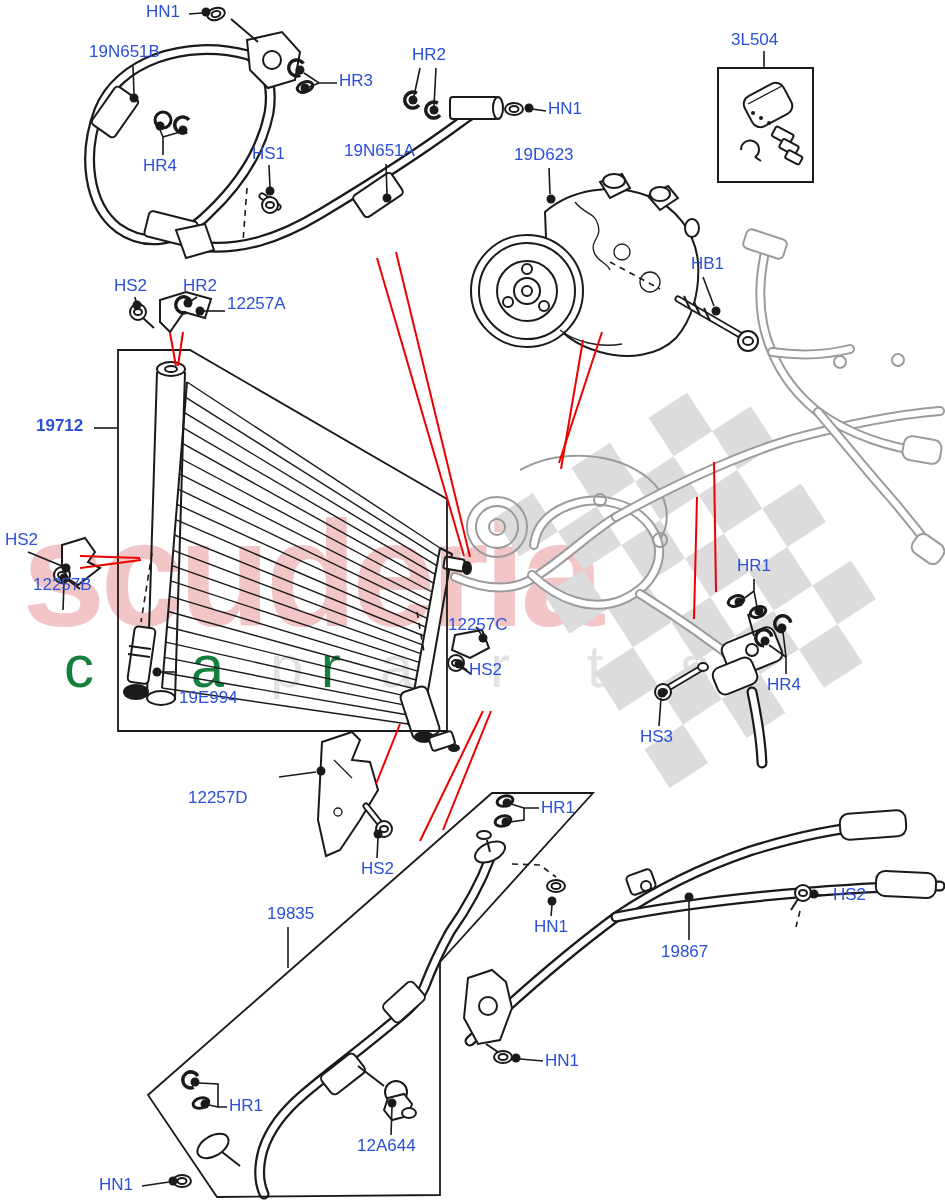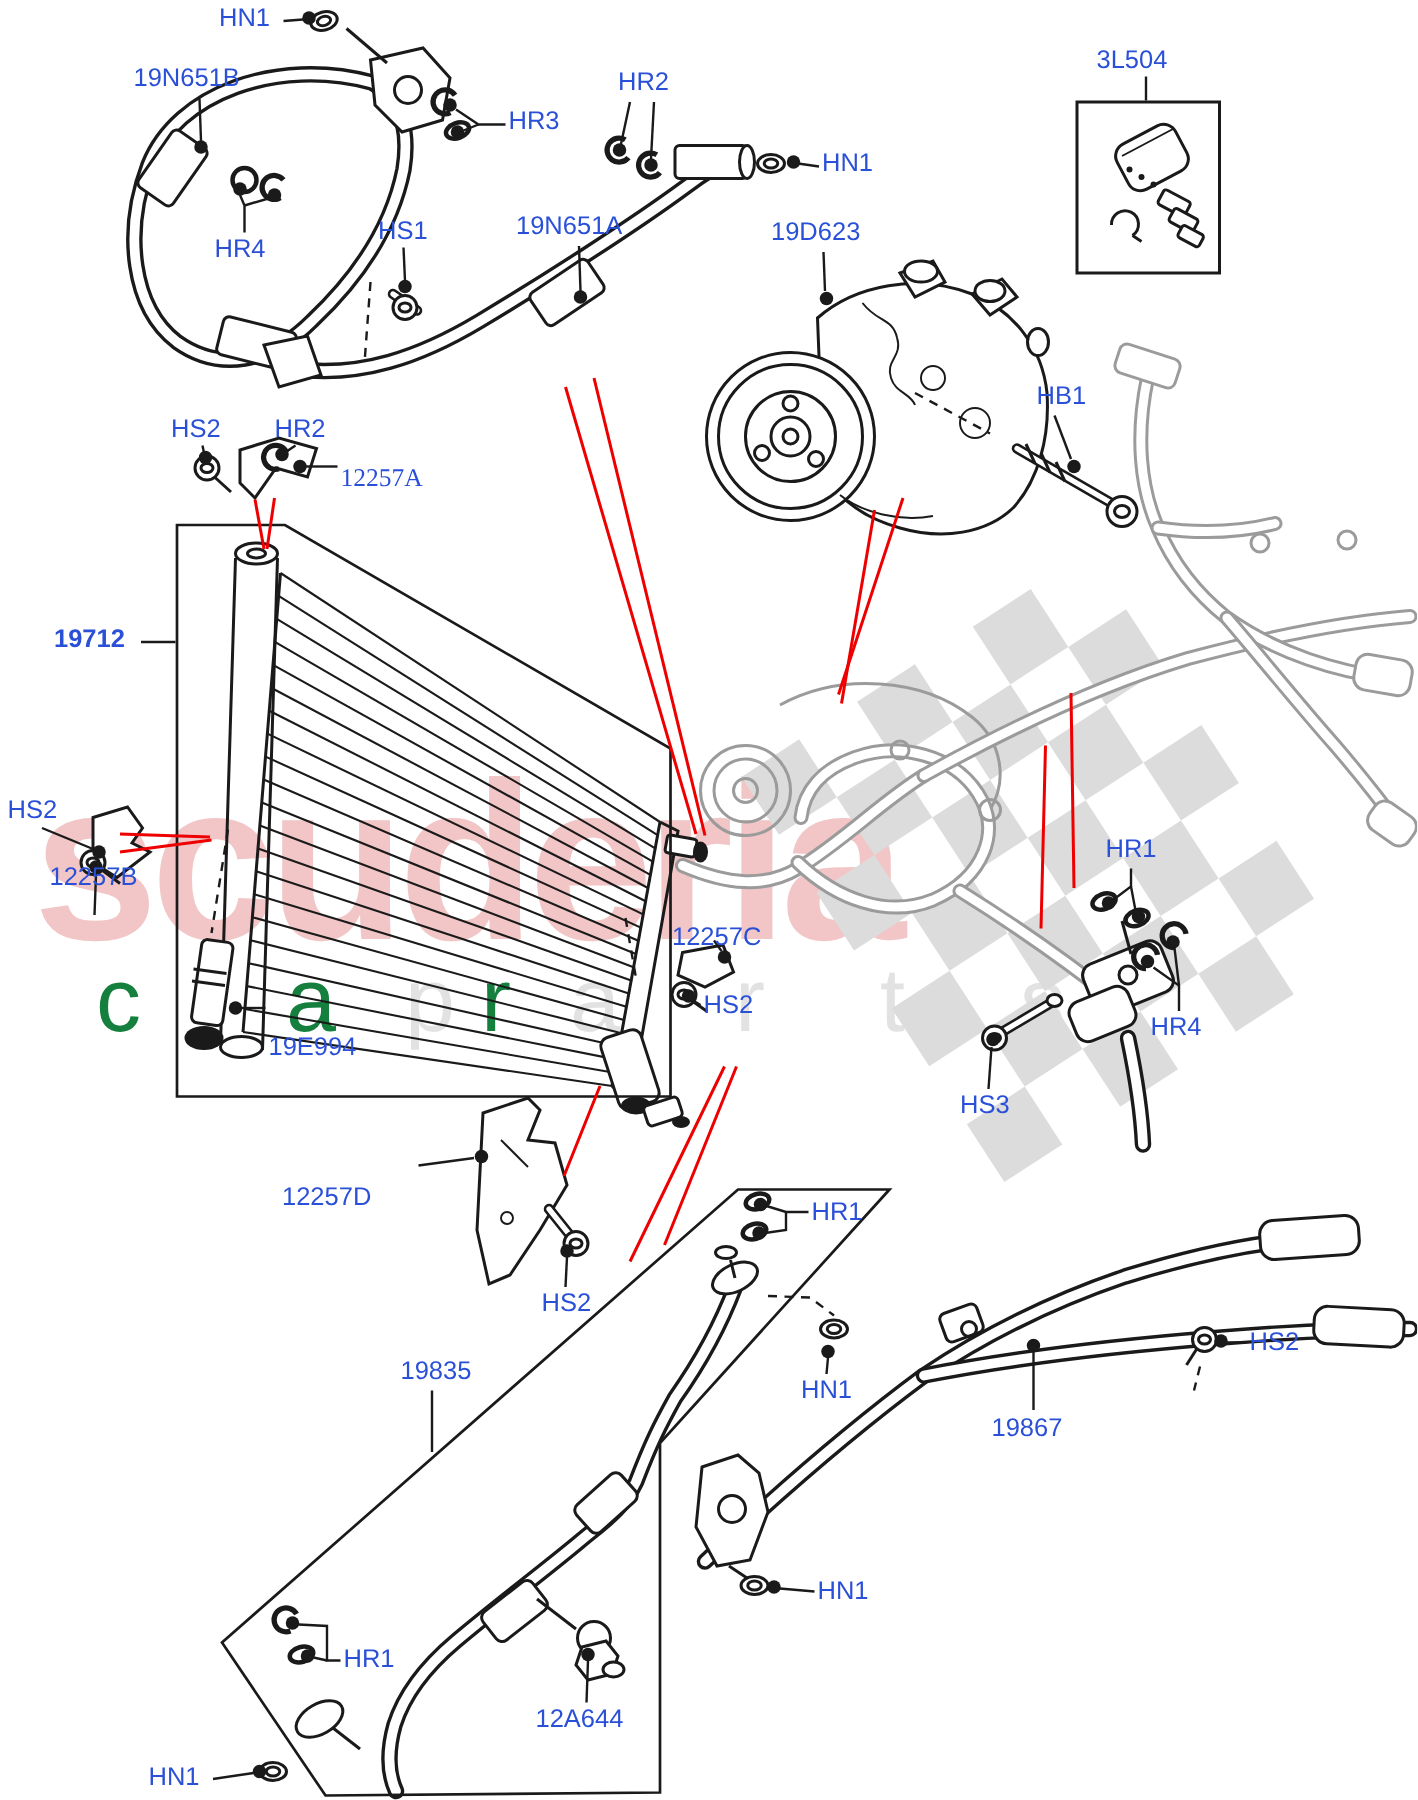--- a/index.html
+++ b/index.html
@@ -410,21 +410,21 @@
       <div class="plabel" style="left: 339px; top: 72px;">HR3</div>
       <div class="plabel" style="left: 548px; top: 100px;">HN1</div>
       <div class="plabel" style="left: 344px; top: 142px;">19N651A</div>
       <div class="plabel" style="left: 514px; top: 146px;">19D623</div>
       <div class="plabel" style="left: 731px; top: 31px;">3L504</div>
       <div class="plabel" style="left: 691px; top: 255px;">HB1</div>
       <div class="plabel" style="left: 252px; top: 145px;">HS1</div>
       <div class="plabel" style="left: 143px; top: 157px;">HR4</div>
       <div class="plabel" style="left: 114px; top: 277px;">HS2</div>
       <div class="plabel" style="left: 183px; top: 277px;">HR2</div>
-      <div class="plabel" style="left: 227px; top: 310px; font-family: Liberation Serif, serif;">12257A</div>
+      <div class="plabel" style="left: 227px; top: 295px;">12257A</div>
       <div class="plabel" style="left: 36px; top: 417px; font-weight: bold;">19712</div>
       <div class="plabel" style="left: 5px; top: 531px;">HS2</div>
       <div class="plabel" style="left: 33px; top: 576px; text-align: right;">12257B</div>
       <div class="plabel" style="left: 179px; top: 661px; margin-top: 28px;">19E994</div>
       <div class="plabel" style="left: 448px; top: 605px; margin-top: 11px;">12257C</div>
       <div class="plabel" style="left: 469px; top: 661px;">HS2</div>
       <div class="plabel" style="left: 737px; top: 557px;">HR1</div>
       <div class="plabel" style="left: 767px; top: 676px;">HR4</div>
       <div class="plabel" style="left: 640px; top: 728px;">HS3</div>
       <div class="plabel" style="left: 188px; top: 766px; margin-top: 23px;">12257D</div>

